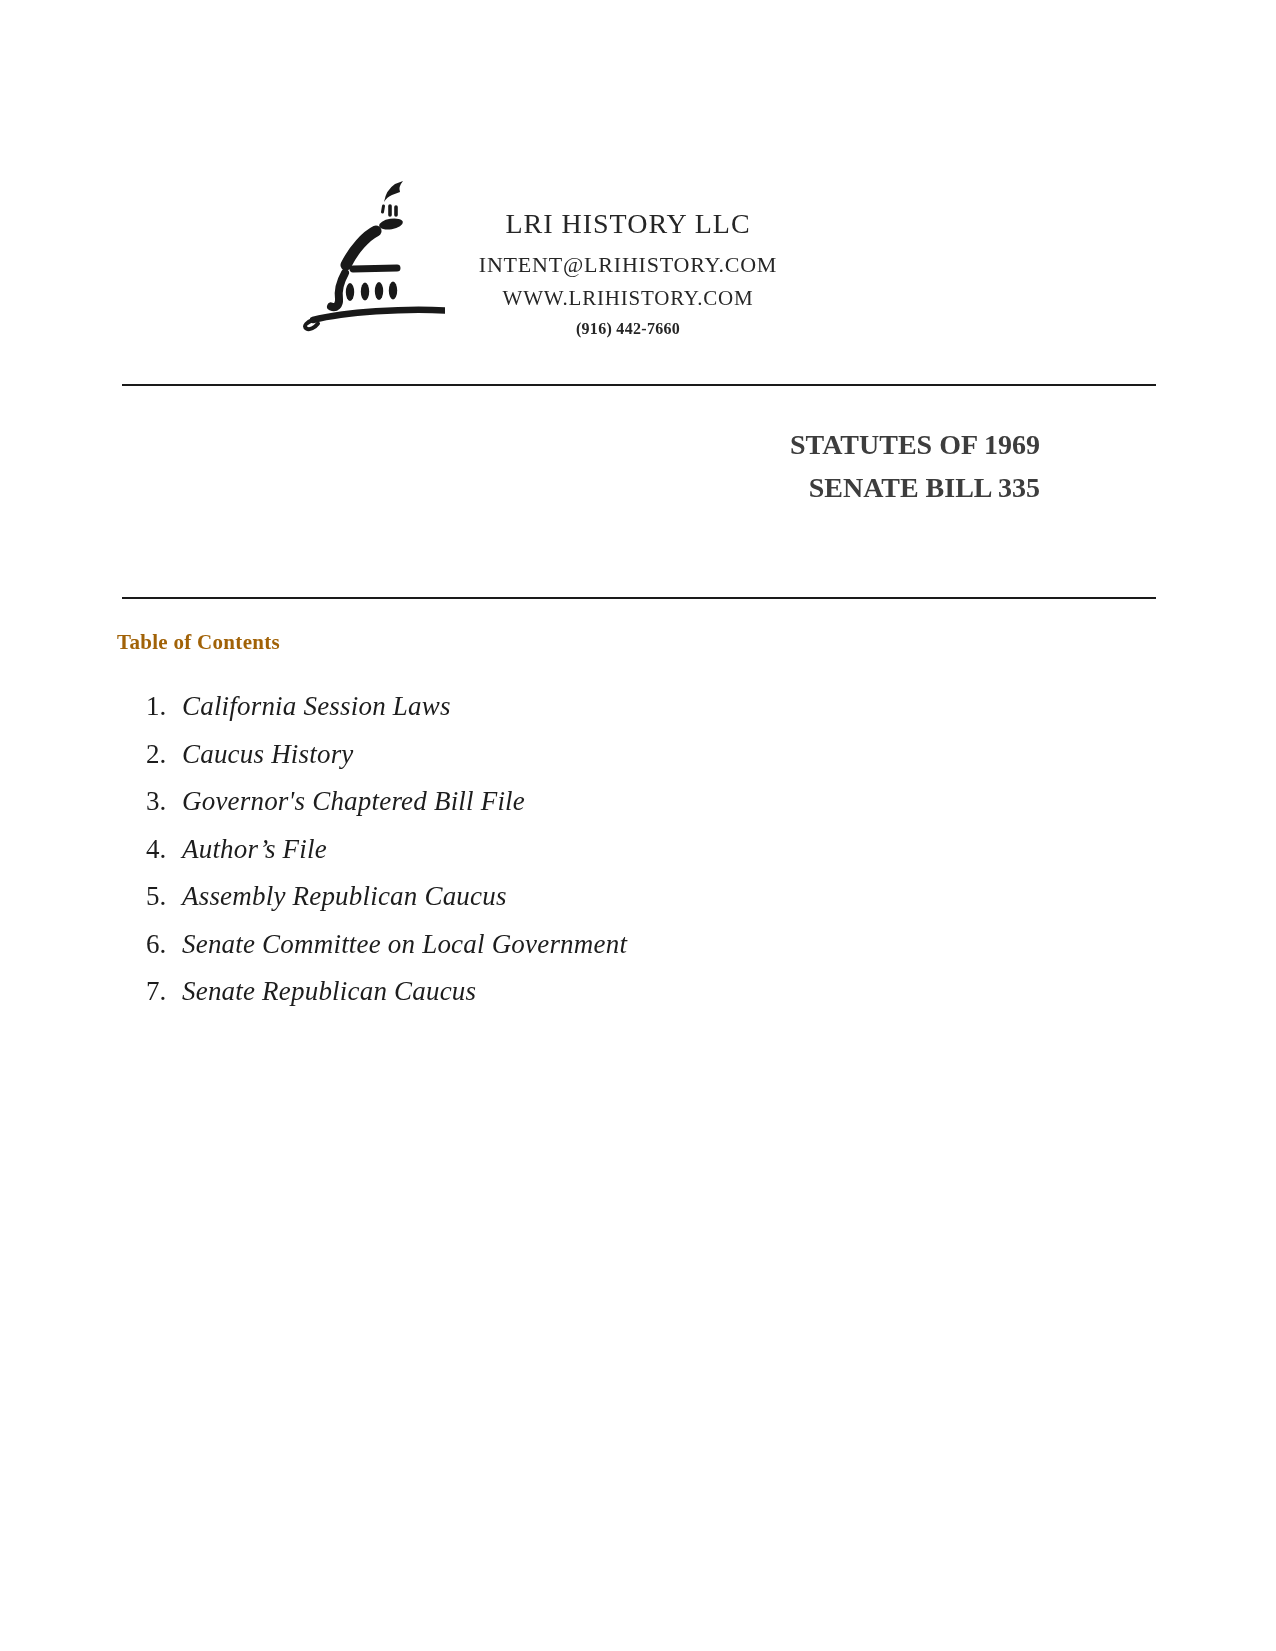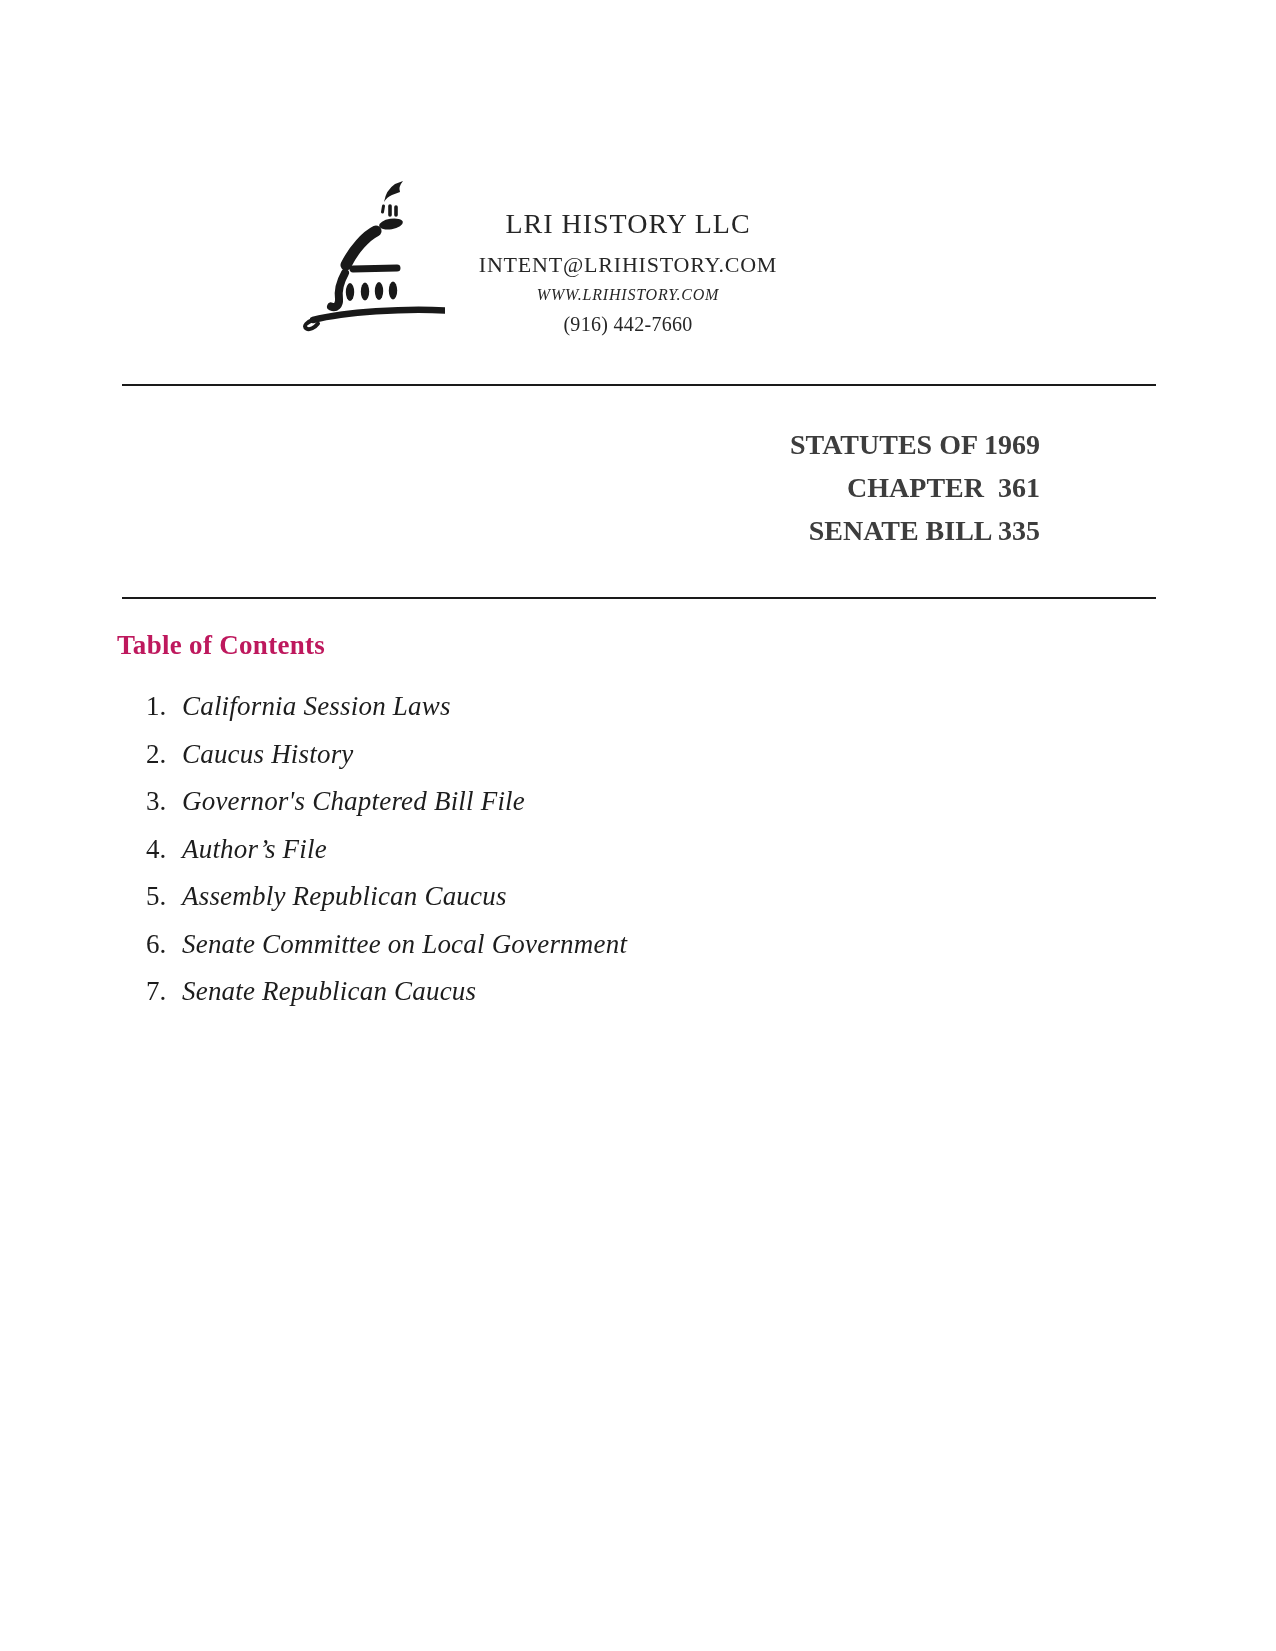--- a/index.html
+++ b/index.html
@@ -48,30 +48,30 @@
     white-space:nowrap;
   }
   .company-email{
     margin-top:11px;
     font-size:22px;
     letter-spacing:0.8px;
     white-space:nowrap;
   }
   .company-web{
     margin-top:8px;
-    font-size:16px;
+    font-size:21px;
     letter-spacing:0.8px;
     white-space:nowrap;
-    font-style:italic;
   }
   .company-phone{
     margin-top:9px;
-    font-size:20px;
+    font-size:16px;
     letter-spacing:0.3px;
     white-space:nowrap;
+    font-weight:bold;
   }
 
   
   .rule{
     position:absolute;
     left:122px;
     width:1034px;
     height:2px;
     background:var(--rule);
   }
@@ -89,23 +89,23 @@
     font-size:28px;
     line-height:43px;
   }
   .ref-line{white-space:pre;}
 
   
   .toc-title{
     position:absolute;
     left:117px;
     top:586px;
-    font-size:27px;
+    font-size:21px;
     font-weight:bold;
-    color:#be185d;
+    color:#a16207;
     letter-spacing:0.3px;
   }
   .toc-list{
     position:absolute;
     left:146px;
     top:648px;
     width:900px;
     list-style:none;
   }
   .toc-item{
@@ -166,21 +166,20 @@
     <div class="company-name">LRI HISTORY LLC</div>
     <div class="company-email">INTENT@LRIHISTORY.COM</div>
     <div class="company-web">WWW.LRIHISTORY.COM</div>
     <div class="company-phone">(916) 442-7660</div>
   </div>
 
   <div class="rule rule-top"></div>
 
   <div class="reference">
     <div class="ref-line">STATUTES OF 1969</div>
-    <div class="ref-line">CHAPTER  361</div>
     <div class="ref-line">SENATE BILL 335</div>
   </div>
 
   <div class="rule rule-bottom"></div>
 
   <h2 class="toc-title">Table of Contents</h2>
 
   <div class="toc-list">
     <div class="toc-item">
       <span class="toc-num">1.</span>

